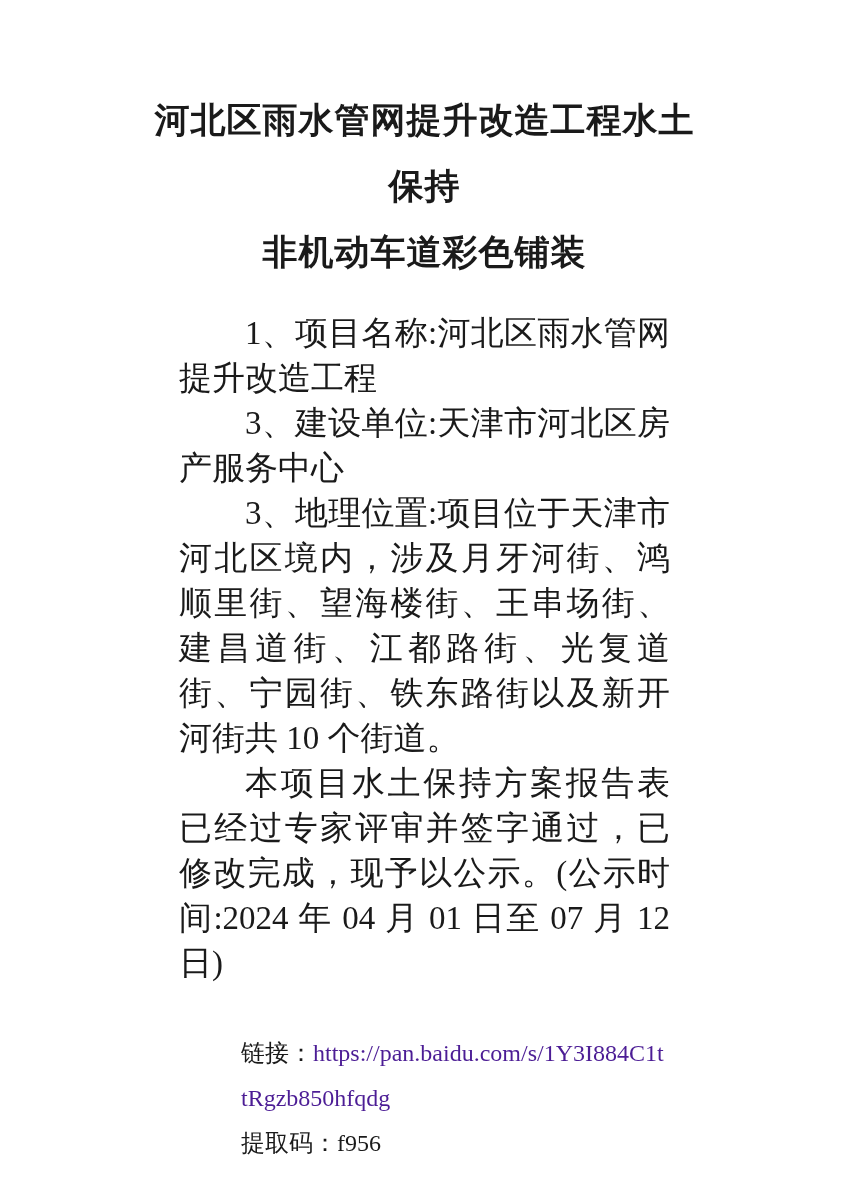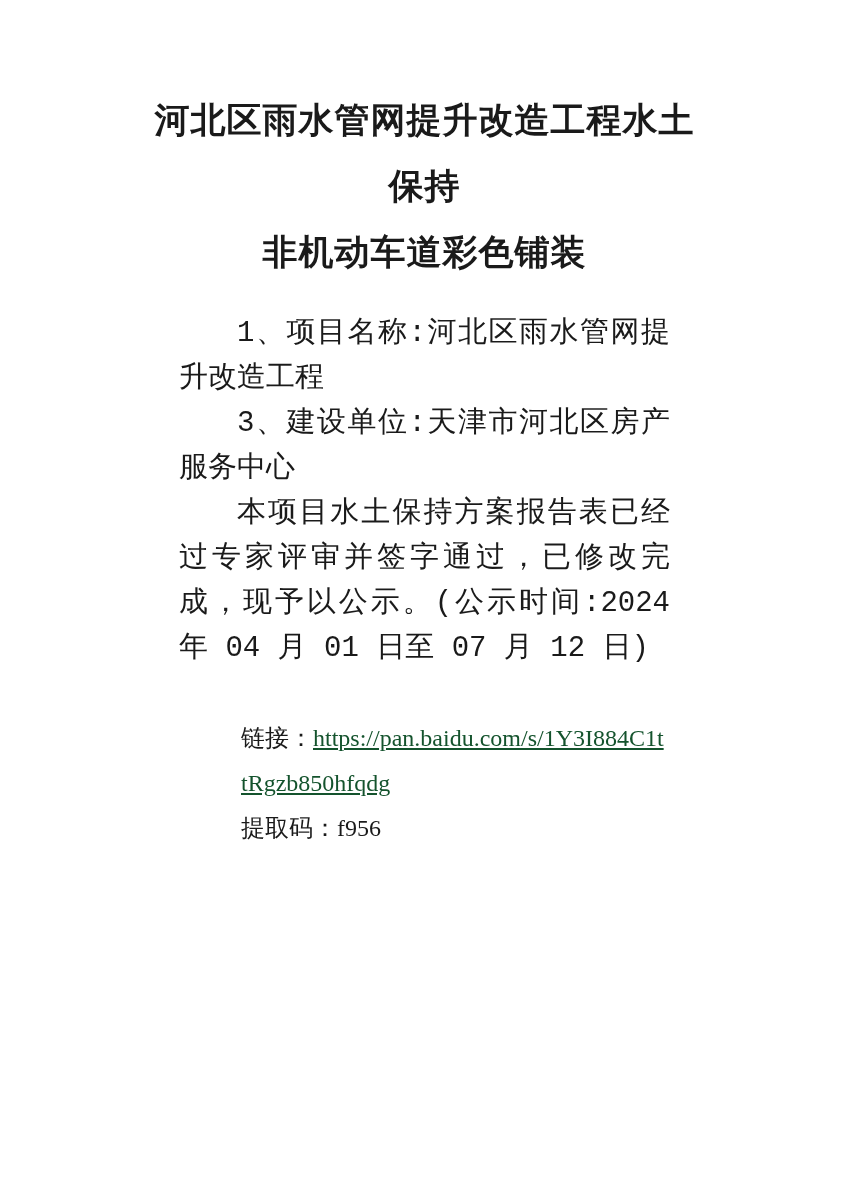--- a/index.html
+++ b/index.html
@@ -21,56 +21,55 @@
     margin: 88px 70px 25px 70px;
     font-size: 35px;
     font-weight: 700;
     line-height: 66px;
     text-align: center;
     letter-spacing: 1px;
   }
   .title-line { display: block; }
   .doc-body {
     margin: 0 100px;
-    font-size: 29px;
+    font-size: 33px;
     line-height: 45px;
     text-align: justify;
-    font-family: Liberation Mono, monospace;
   }
   .doc-body p {
     margin: 0;
     padding: 0;
     text-indent: 2em;
   }
   .footer {
     margin: 45px 100px 0 162px;
     font-size: 24px;
     line-height: 45px;
   }
   .footer p { margin: 0; padding: 0; }
   .url-link {
-    color: #14532d;
-    text-decoration: underline;
+    color: #4c1d95;
     cursor: pointer;
     word-break: break-all;
   }
 </style>
 </head>
 <body>
 
 <div class="page">
 
   <h1 class="title">
     <span class="title-line">河北区雨水管网提升改造工程水土保持</span>
     <span class="title-line">非机动车道彩色铺装</span>
   </h1>
 
   <div class="doc-body">
     <p>1、项目名称:河北区雨水管网提升改造工程</p>
     <p>3、建设单位:天津市河北区房产服务中心</p>
+    <p>3、地理位置:项目位于天津市河北区境内，涉及月牙河街、鸿顺里街、望海楼街、王串场街、建昌道街、江都路街、光复道街、宁园街、铁东路街以及新开河街共 10 个街道。</p>
     <p>本项目水土保持方案报告表已经过专家评审并签字通过，已修改完成，现予以公示。(公示时间:2024 年 04 月 01 日至 07 月 12 日)</p>
   </div>
 
   <div class="footer">
     <p>
       <span>链接：</span><a class="url-link">https://pan.baidu.com/s/1Y3I884C1ttRgzb850hfqdg</a>
     </p>
     <p>
       <span>提取码：</span><span>f956</span>
     </p>

